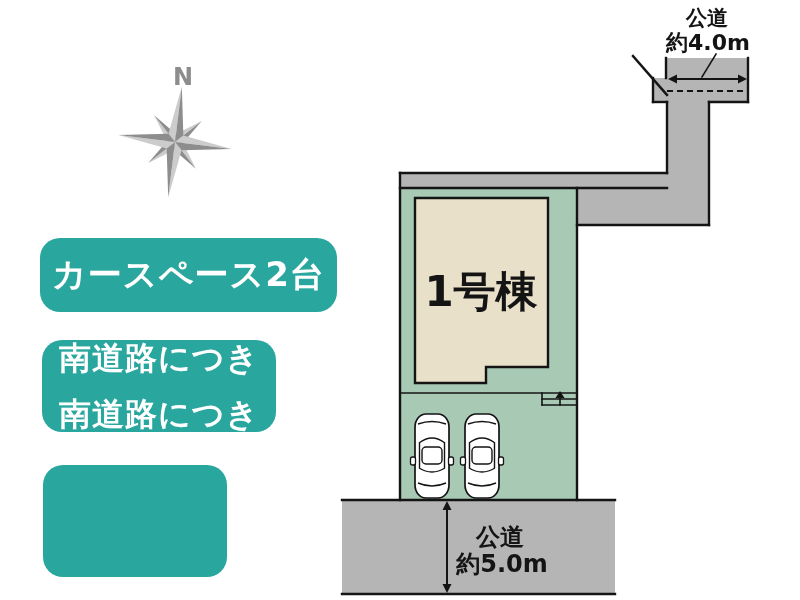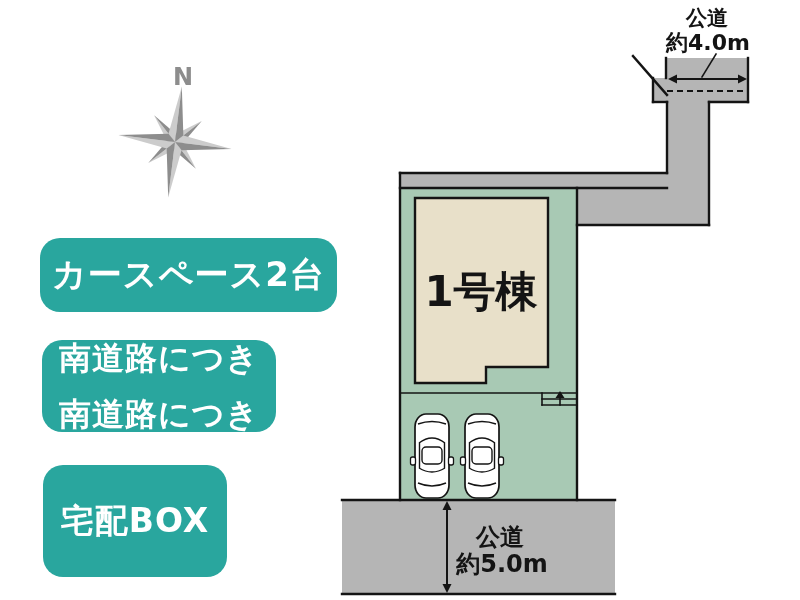--- a/index.html
+++ b/index.html
@@ -171,16 +171,15 @@
   </svg>
 
   <div class="badge badge-1">
     <span>カースペース2台</span>
   </div>
   <div class="badge badge-2">
     <span>南道路につき</span>
     <span>南道路につき</span>
   </div>
   <div class="badge badge-3">
-    <span>宅配BOX</span>
   </div>
 
 </div>
 
 </body></html>

